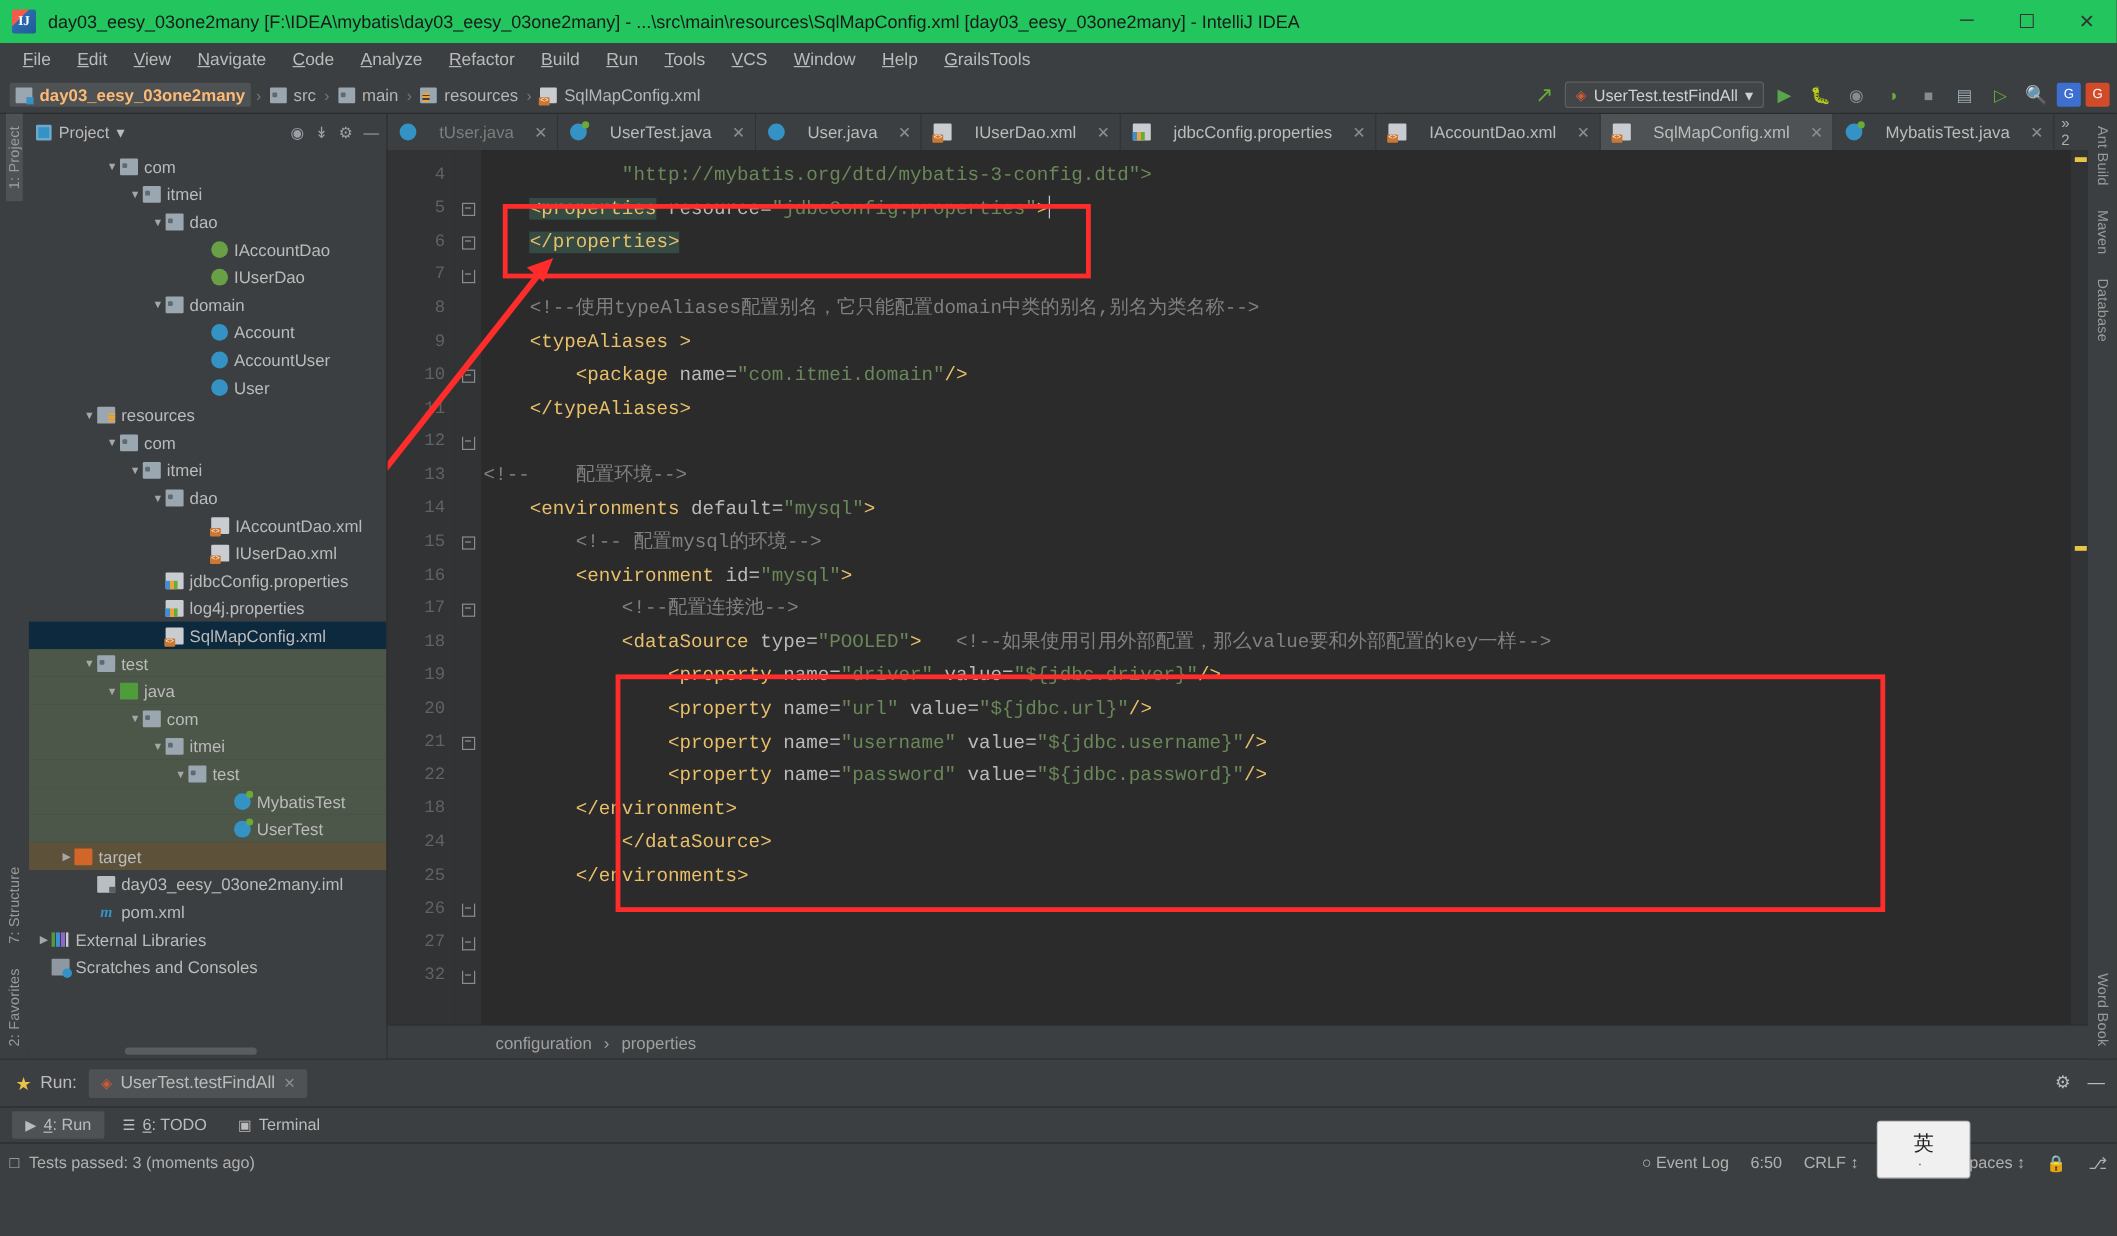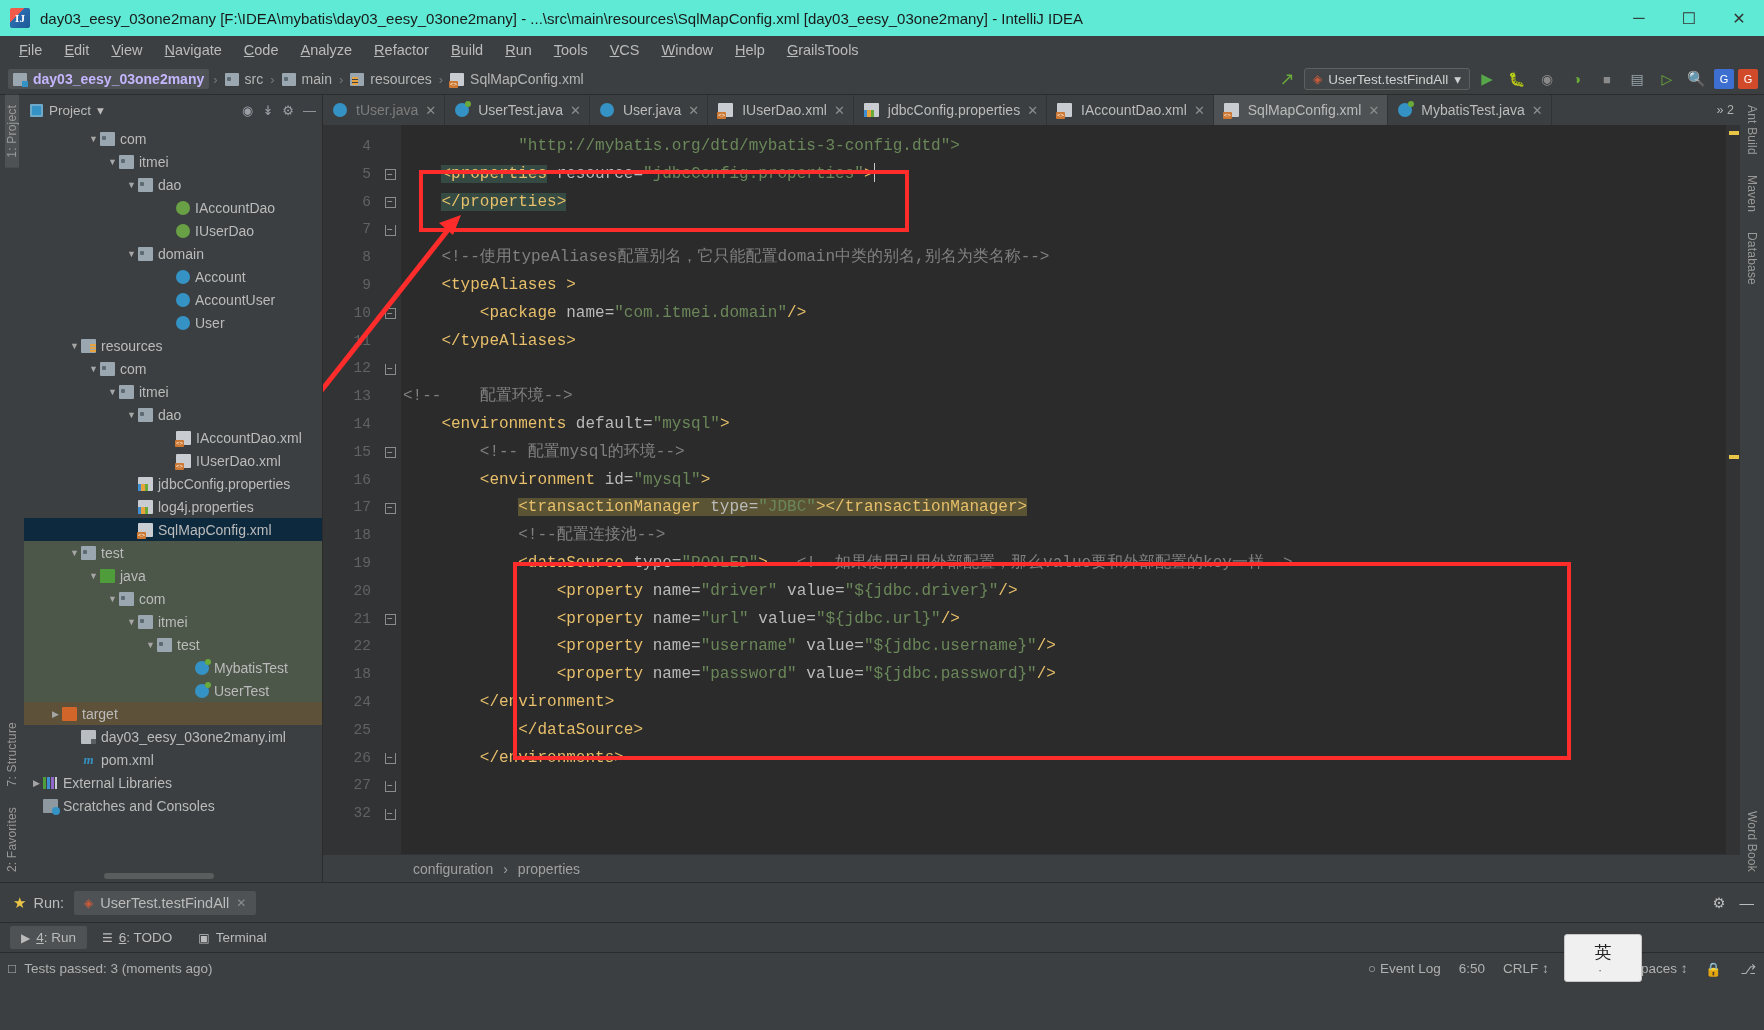--- a/index.html
+++ b/index.html
@@ -1,41 +1,41 @@
 <!DOCTYPE html>
 <html><head>
 <meta charset="utf-8">
 <style>
   * { margin:0; padding:0; box-sizing:border-box; }
   html,body { width:1764px; height:1030px; overflow:hidden; background:#3c3f41;
     font-family:"Liberation Sans", sans-serif; }
 
   
-  .titlebar { height:36px; background:#5eead4; display:flex; align-items:center;
+  .titlebar { height:36px; background:#22c55e; display:flex; align-items:center;
     padding-left:10px; color:#1a1a1a; font-size:15px; }
   .titlebar .logo { width:20px; height:20px; margin-right:10px; position:relative;
     background:linear-gradient(135deg,#f25a4a 0%,#f25a4a 35%,#2b6cb0 36%,#1e5a96 100%);
     border-radius:2px; display:flex; align-items:center; justify-content:center;
     color:#fff; font-size:11px; font-weight:bold; font-family:"Liberation Serif",serif; }
   .title-text { white-space:nowrap; overflow:hidden; }
   .win-controls { margin-left:auto; display:flex; }
   .win-btn { width:50px; height:36px; display:flex; align-items:center;
     justify-content:center; font-size:16px; color:#333; }
 
   
   .menubar { height:28px; background:#3c3f41; display:flex; align-items:center;
     padding-left:8px; color:#bbbbbb; font-size:14.5px; }
   .menubar .mi { padding:3px 11px; }
   .menubar .mi u { text-decoration:underline; }
 
   
   .navbar { height:31px; background:#3c3f41; display:flex; align-items:center;
     padding-left:8px; color:#b5b5b5; font-size:14px; border-bottom:1px solid #2b2b2b; }
   .crumb { display:flex; align-items:center; gap:6px; padding:1px 3px; }
-  .crumb.first { background:#4e5254; border-radius:2px; padding:2px 5px; color:#c4b5fd; font-weight:bold; }
+  .crumb.first { background:#4e5254; border-radius:2px; padding:2px 5px; color:#fdba74; font-weight:bold; }
   .crumb-sep { color:#787878; margin:0 4px; font-size:13px; }
   .ic { width:14px; height:13px; border-radius:1px; display:inline-block; position:relative; flex:0 0 auto;}
   .ic.folder { background:#9aa7b0; }
   .ic.folder:after { content:''; position:absolute; left:2px; top:4px; width:4px; height:4px;
     background:#5c6a72; border-radius:1px; }
   .ic.folder-res:after { content:''; position:absolute; right:0; bottom:0; width:6px; height:8px;
     background:repeating-linear-gradient(to bottom,#e8a33d 0 2px,#3c3f41 2px 3px); }
   .ic.folder-mod { background:#9aa7b0; }
   .ic.folder-mod:after { content:''; position:absolute; right:-1px; bottom:-1px; width:6px; height:6px; background:#3592c4; }
   .ic.xml { background:#c9cdd1; }
@@ -97,21 +97,21 @@
   .ti.scratch:after{content:'';position:absolute;right:-2px;bottom:-2px;width:8px;height:8px;
     background:#3592c4;border-radius:50%;}
   .side-scroll { height:12px; background:#3c3f41; position:relative; }
   .side-scroll:after { content:''; position:absolute; left:80px; top:3px; width:110px; height:6px;
     background:#5a5d5e; border-radius:3px; }
 
   
   .editor-area { flex:1; display:flex; flex-direction:column; min-width:0; background:#2b2b2b; }
   .tabs { height:30px; background:#3c3f41; display:flex; align-items:stretch; font-size:14px;
     color:#bbbbbb; overflow:hidden; }
-  .tab { display:flex; align-items:center; gap:4px; padding:0 8px 0 10px; white-space:nowrap;
+  .tab { display:flex; align-items:center; gap:14px; padding:0 8px 0 10px; white-space:nowrap;
     border-right:1px solid #323232; }
   .tab.active { background:#4e5254; }
   .tab .x { color:#8d8d8d; font-size:13px; margin-left:3px; }
   .tab .dim { color:#7d7d7d; }
   .tabs-more { margin-left:auto; display:flex; align-items:center; gap:5px; padding:0 6px;
     color:#b0b0b0; font-size:12.5px; }
 
   .code-wrap { flex:1; display:flex; position:relative; overflow:hidden; background:#2b2b2b; }
   .gutter { width:56px; background:#313335; text-align:right; padding-top:8px;
     color:#606366; font-size:14.5px; font-family:"Liberation Mono",monospace; flex:0 0 56px; }
@@ -581,21 +581,20 @@
           <div class="ln"></div>
           <div class="ln"><span class="cmt">    &lt;!--使用typeAliases配置别名，它只能配置domain中类的别名,别名为类名称--&gt;</span></div>
           <div class="ln"><span class="txt">    </span><span class="tag">&lt;typeAliases &gt;</span></div>
           <div class="ln"><span class="txt">        </span><span class="tag">&lt;package</span><span class="attr"> name=</span><span class="val">"com.itmei.domain"</span><span class="tag">/&gt;</span></div>
           <div class="ln"><span class="txt">    </span><span class="tag">&lt;/typeAliases&gt;</span></div>
           <div class="ln"></div>
           <div class="ln"><span class="cmt">&lt;!--    配置环境--&gt;</span></div>
           <div class="ln"><span class="txt">    </span><span class="tag">&lt;environments</span><span class="attr"> default=</span><span class="val">"mysql"</span><span class="tag">&gt;</span></div>
           <div class="ln"><span class="cmt">        &lt;!-- 配置mysql的环境--&gt;</span></div>
           <div class="ln"><span class="txt">        </span><span class="tag">&lt;environment</span><span class="attr"> id=</span><span class="val">"mysql"</span><span class="tag">&gt;</span></div>
-          <div class="ln"><span class="txt">            </span><span class="tag hl-olive">&lt;transactionManager</span><span class="attr hl-olive"> type=</span><span class="val hl-olive">"JDBC"</span><span class="tag hl-olive">&gt;&lt;/transactionManager&gt;</span></div>
           <div class="ln"><span class="cmt">            &lt;!--配置连接池--&gt;</span></div>
           <div class="ln"><span class="txt">            </span><span class="tag">&lt;dataSource</span><span class="attr"> type=</span><span class="val">"POOLED"</span><span class="tag">&gt;</span><span class="cmt">   &lt;!--如果使用引用外部配置，那么value要和外部配置的key一样--&gt;</span></div>
           <div class="ln"><span class="txt">                </span><span class="tag">&lt;property</span><span class="attr"> name=</span><span class="val">"driver"</span><span class="attr"> value=</span><span class="val">"${jdbc.driver}"</span><span class="tag">/&gt;</span></div>
           <div class="ln"><span class="txt">                </span><span class="tag">&lt;property</span><span class="attr"> name=</span><span class="val">"url"</span><span class="attr"> value=</span><span class="val">"${jdbc.url}"</span><span class="tag">/&gt;</span></div>
           <div class="ln"><span class="txt">                </span><span class="tag">&lt;property</span><span class="attr"> name=</span><span class="val">"username"</span><span class="attr"> value=</span><span class="val">"${jdbc.username}"</span><span class="tag">/&gt;</span></div>
           <div class="ln"><span class="txt">                </span><span class="tag">&lt;property</span><span class="attr"> name=</span><span class="val">"password"</span><span class="attr"> value=</span><span class="val">"${jdbc.password}"</span><span class="tag">/&gt;</span></div>
           <div class="ln"><span class="txt">        </span><span class="tag">&lt;/environment&gt;</span></div>
           <div class="ln"><span class="txt">            </span><span class="tag">&lt;/dataSource&gt;</span></div>
           <div class="ln"><span class="txt">        </span><span class="tag">&lt;/environments&gt;</span></div>
         </div>

